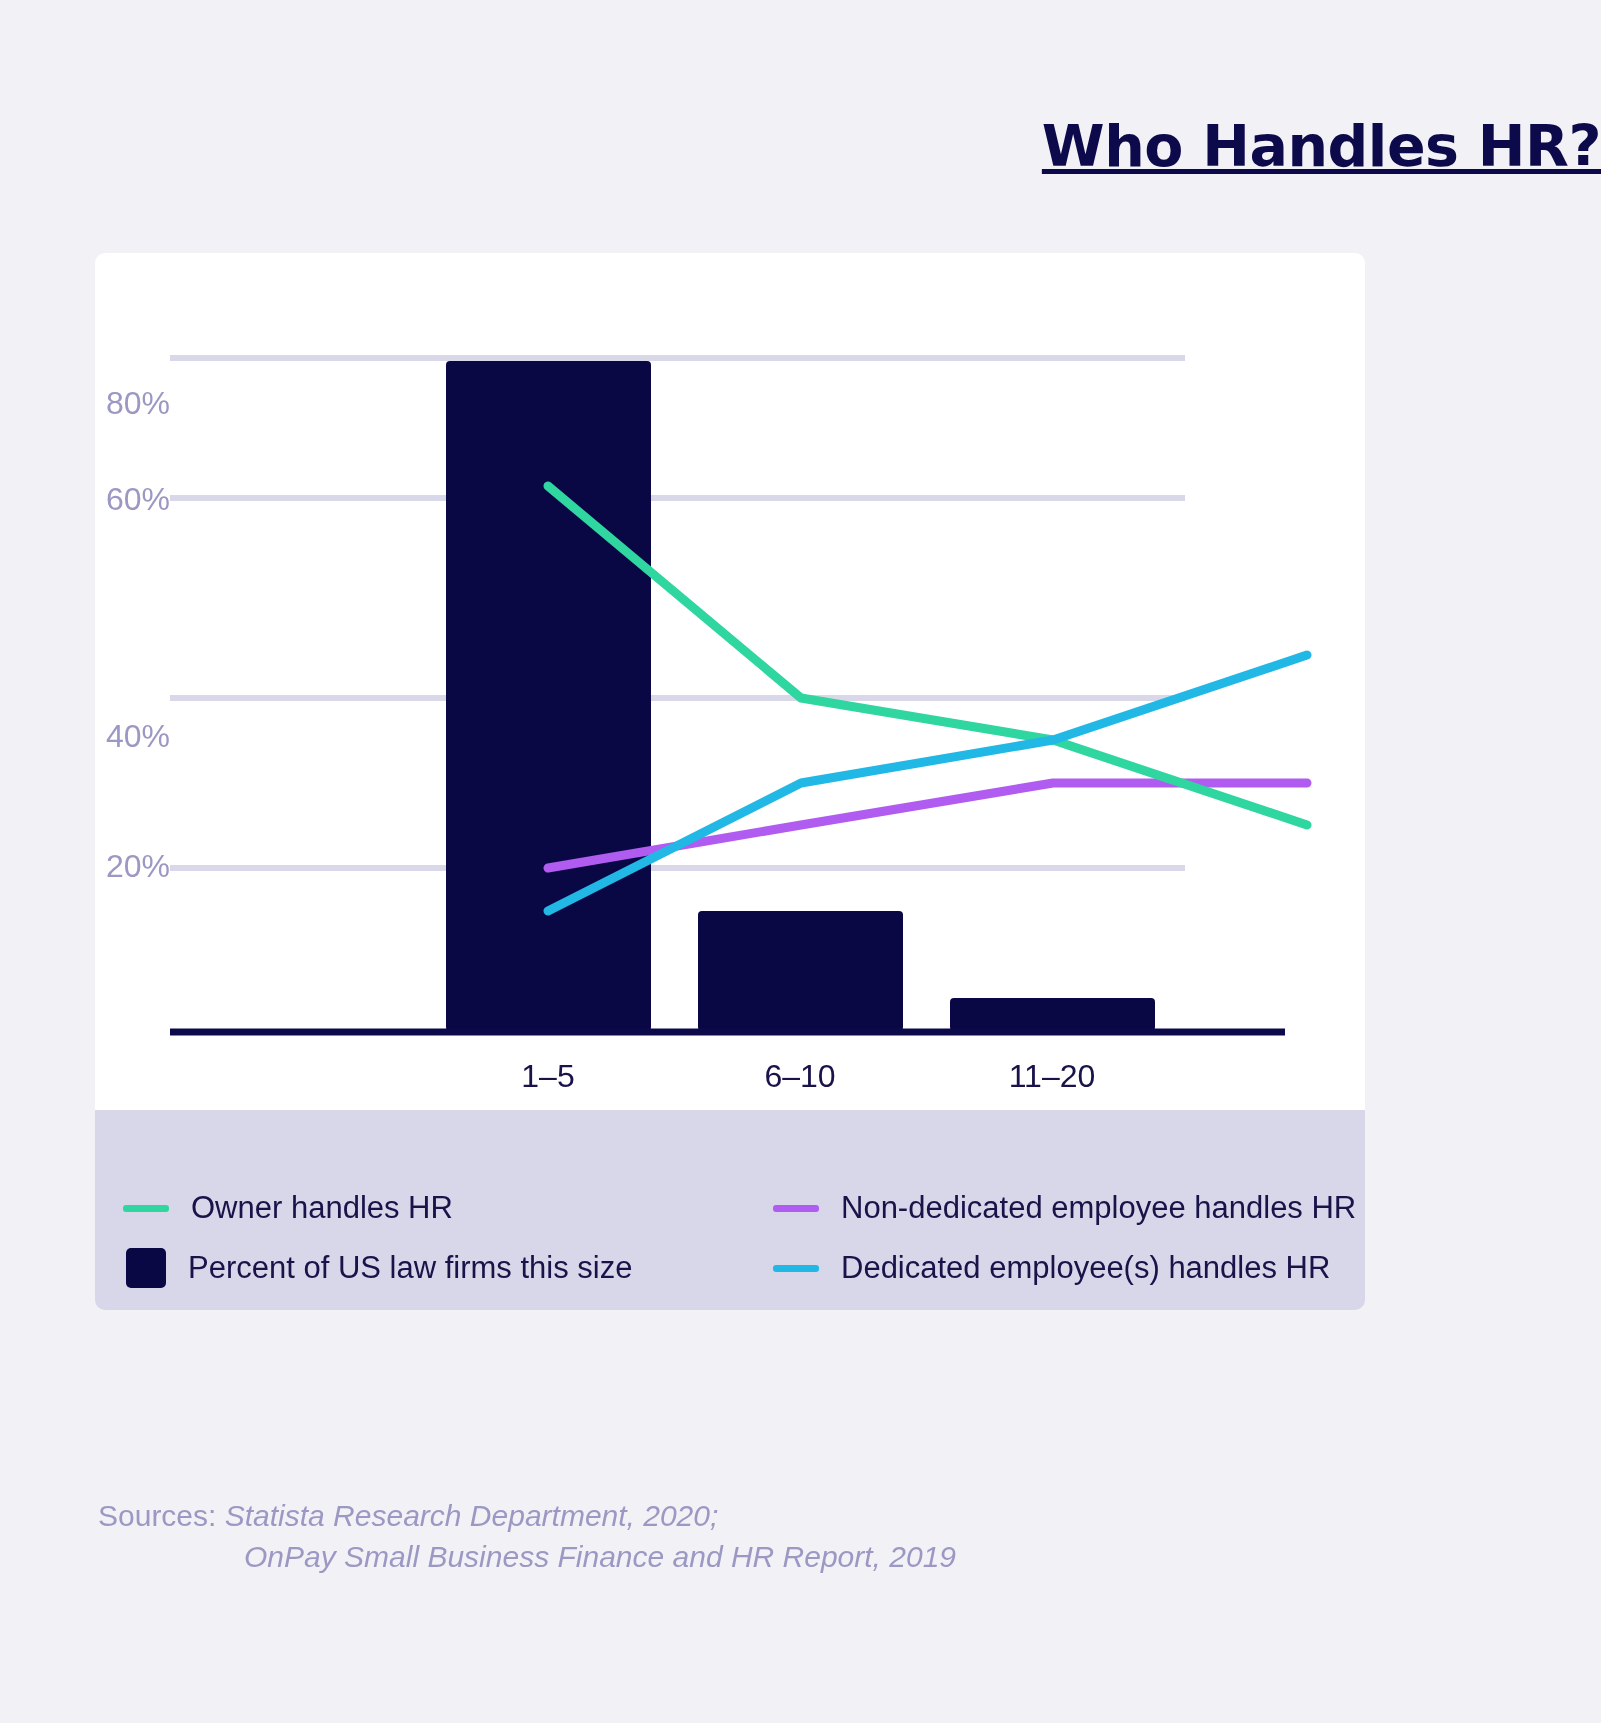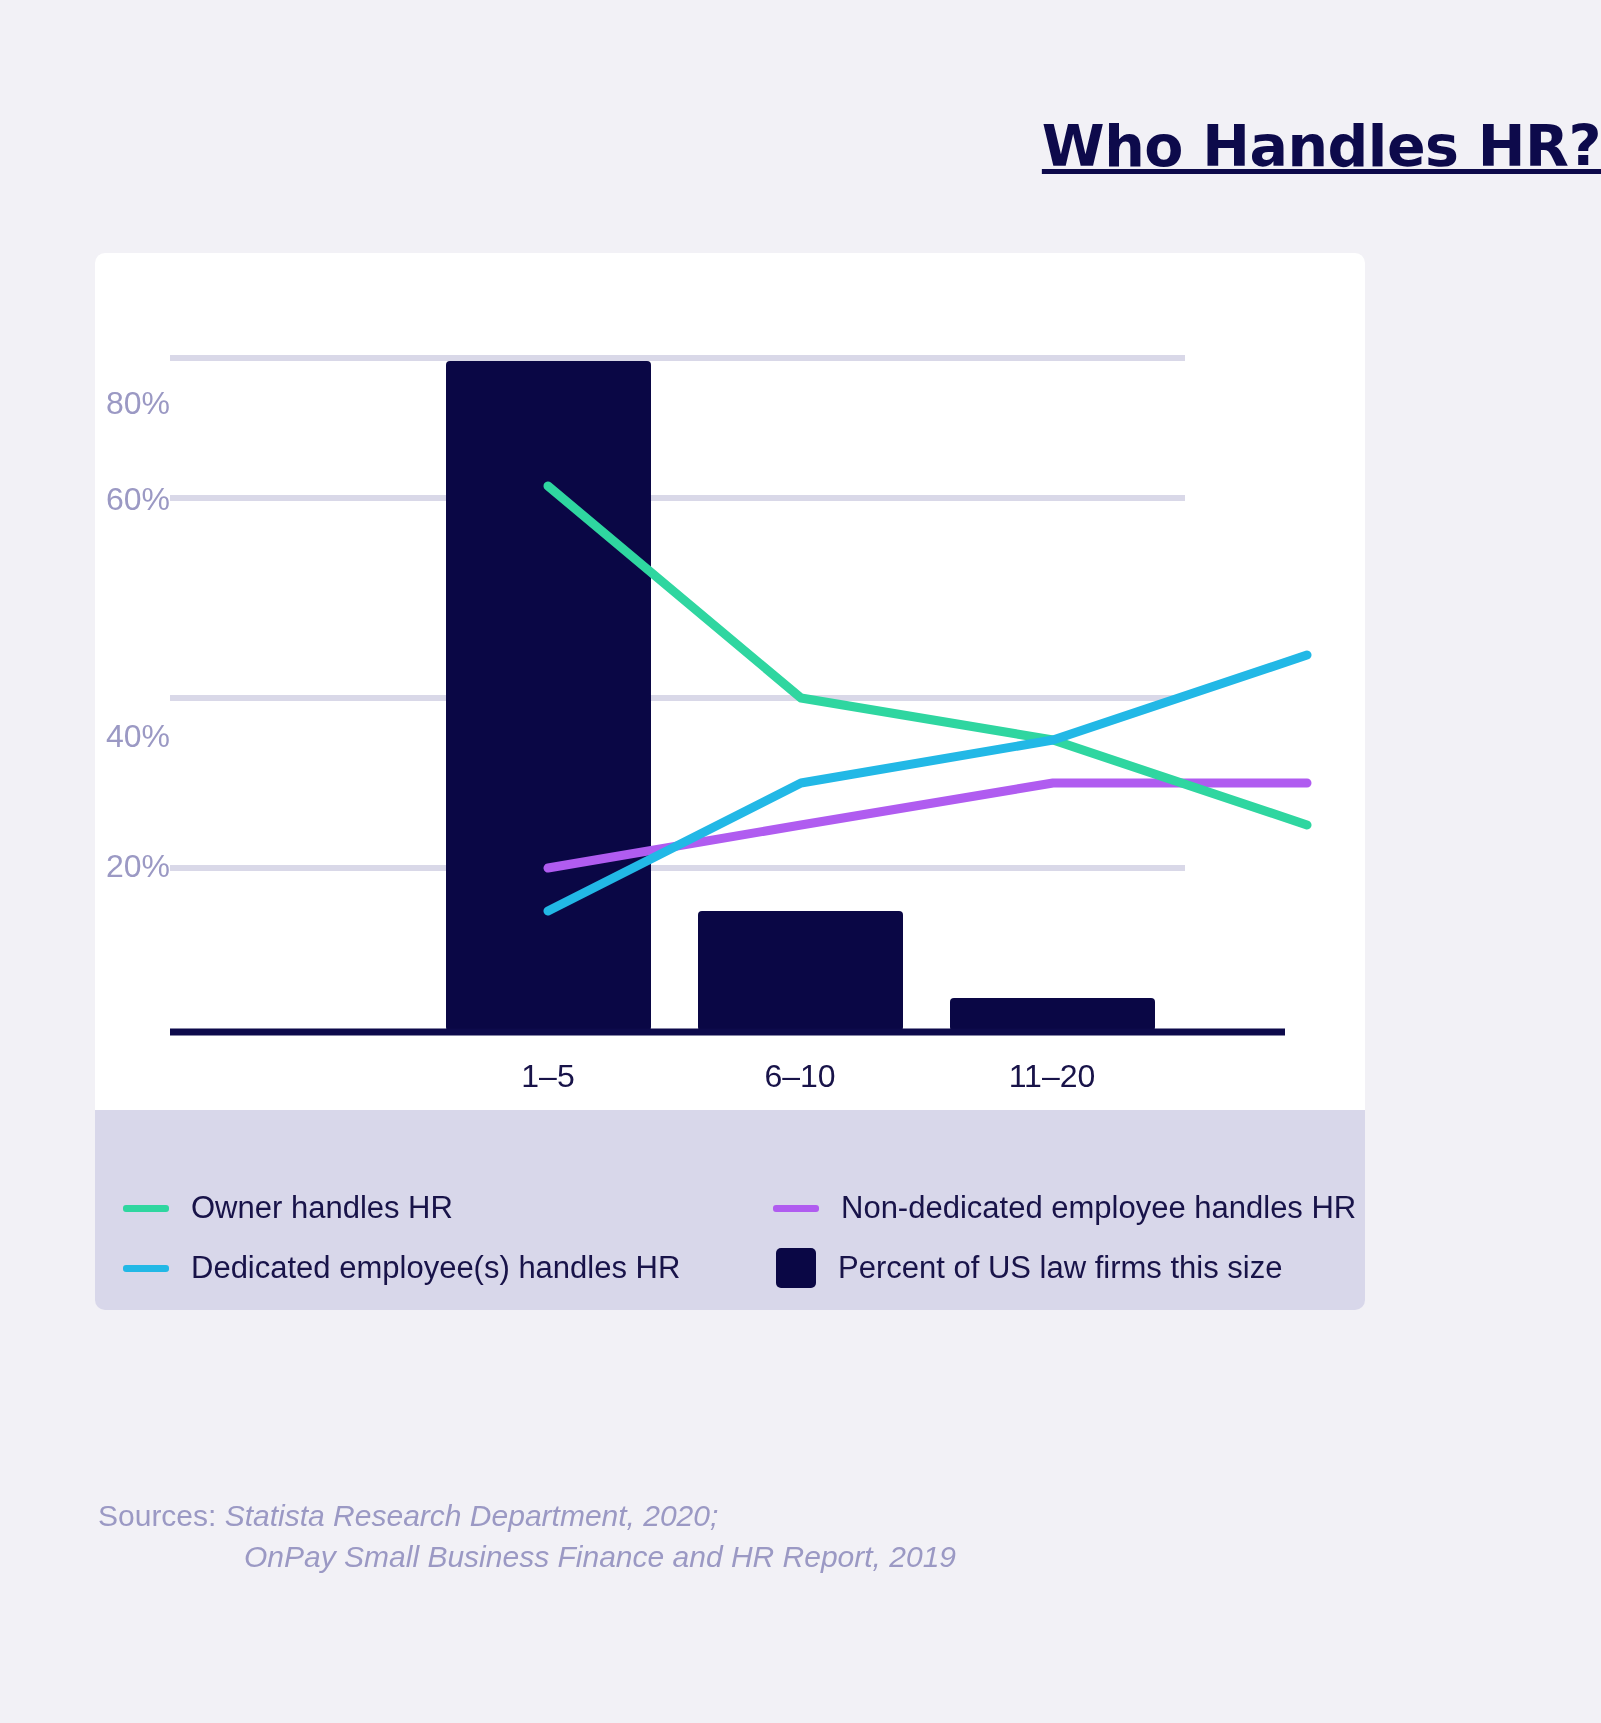--- a/index.html
+++ b/index.html
@@ -204,27 +204,27 @@
         <span class="swatch-line" style="background:#2fd6a0"></span>
         <span class="legend-label">Owner handles HR</span>
       </div>
 
       <div class="legend-item">
         <span class="swatch-line" style="background:#b05cf0"></span>
         <span class="legend-label">Non-dedicated employee handles HR</span>
       </div>
 
       <div class="legend-item">
+        <span class="swatch-box" style="background:#0a0745"></span>
+        <span class="legend-label">Percent of US law firms this size</span>
+      </div>
+
+      <div class="legend-item">
         <span class="swatch-line" style="background:#22b8e6"></span>
         <span class="legend-label">Dedicated employee(s) handles HR</span>
-      </div>
-
-      <div class="legend-item">
-        <span class="swatch-box" style="background:#0a0745"></span>
-        <span class="legend-label">Percent of US law firms this size</span>
       </div>
 
     </div>
   </div>
 
   <div class="sources">
     <div>
       <span class="label">Sources:</span>
       <span class="ref">Statista Research Department, 2020;</span>
     </div>

